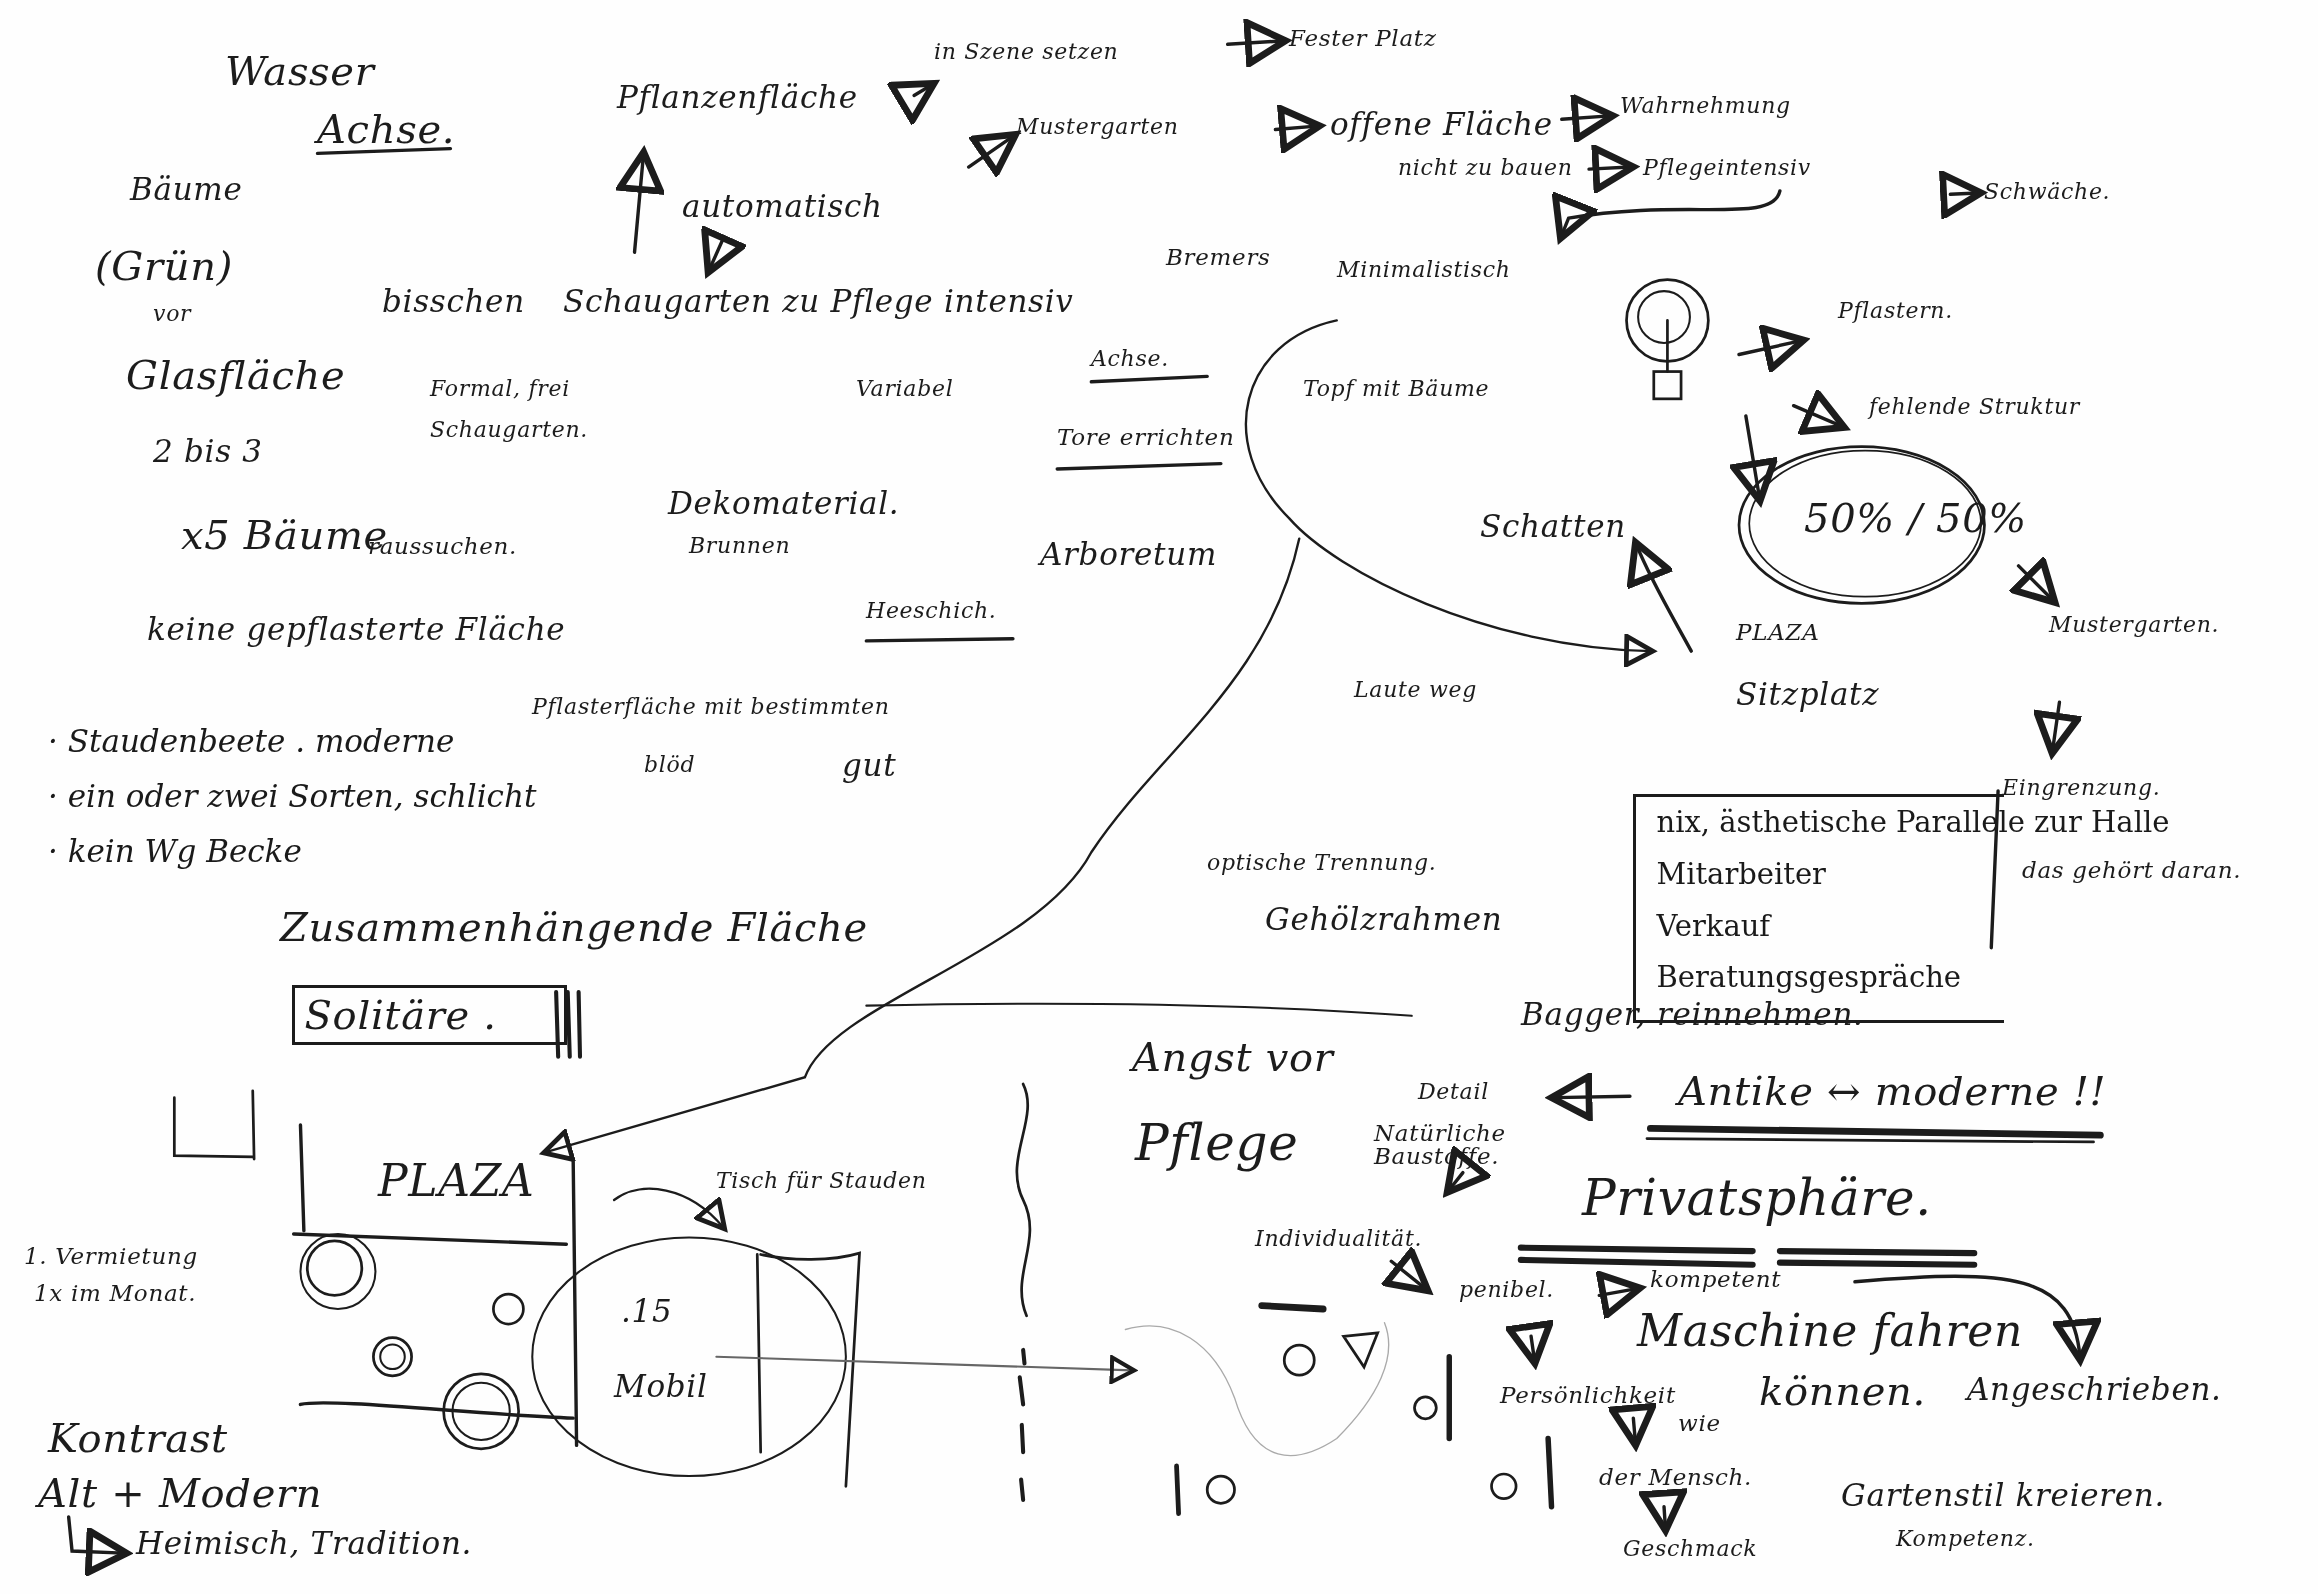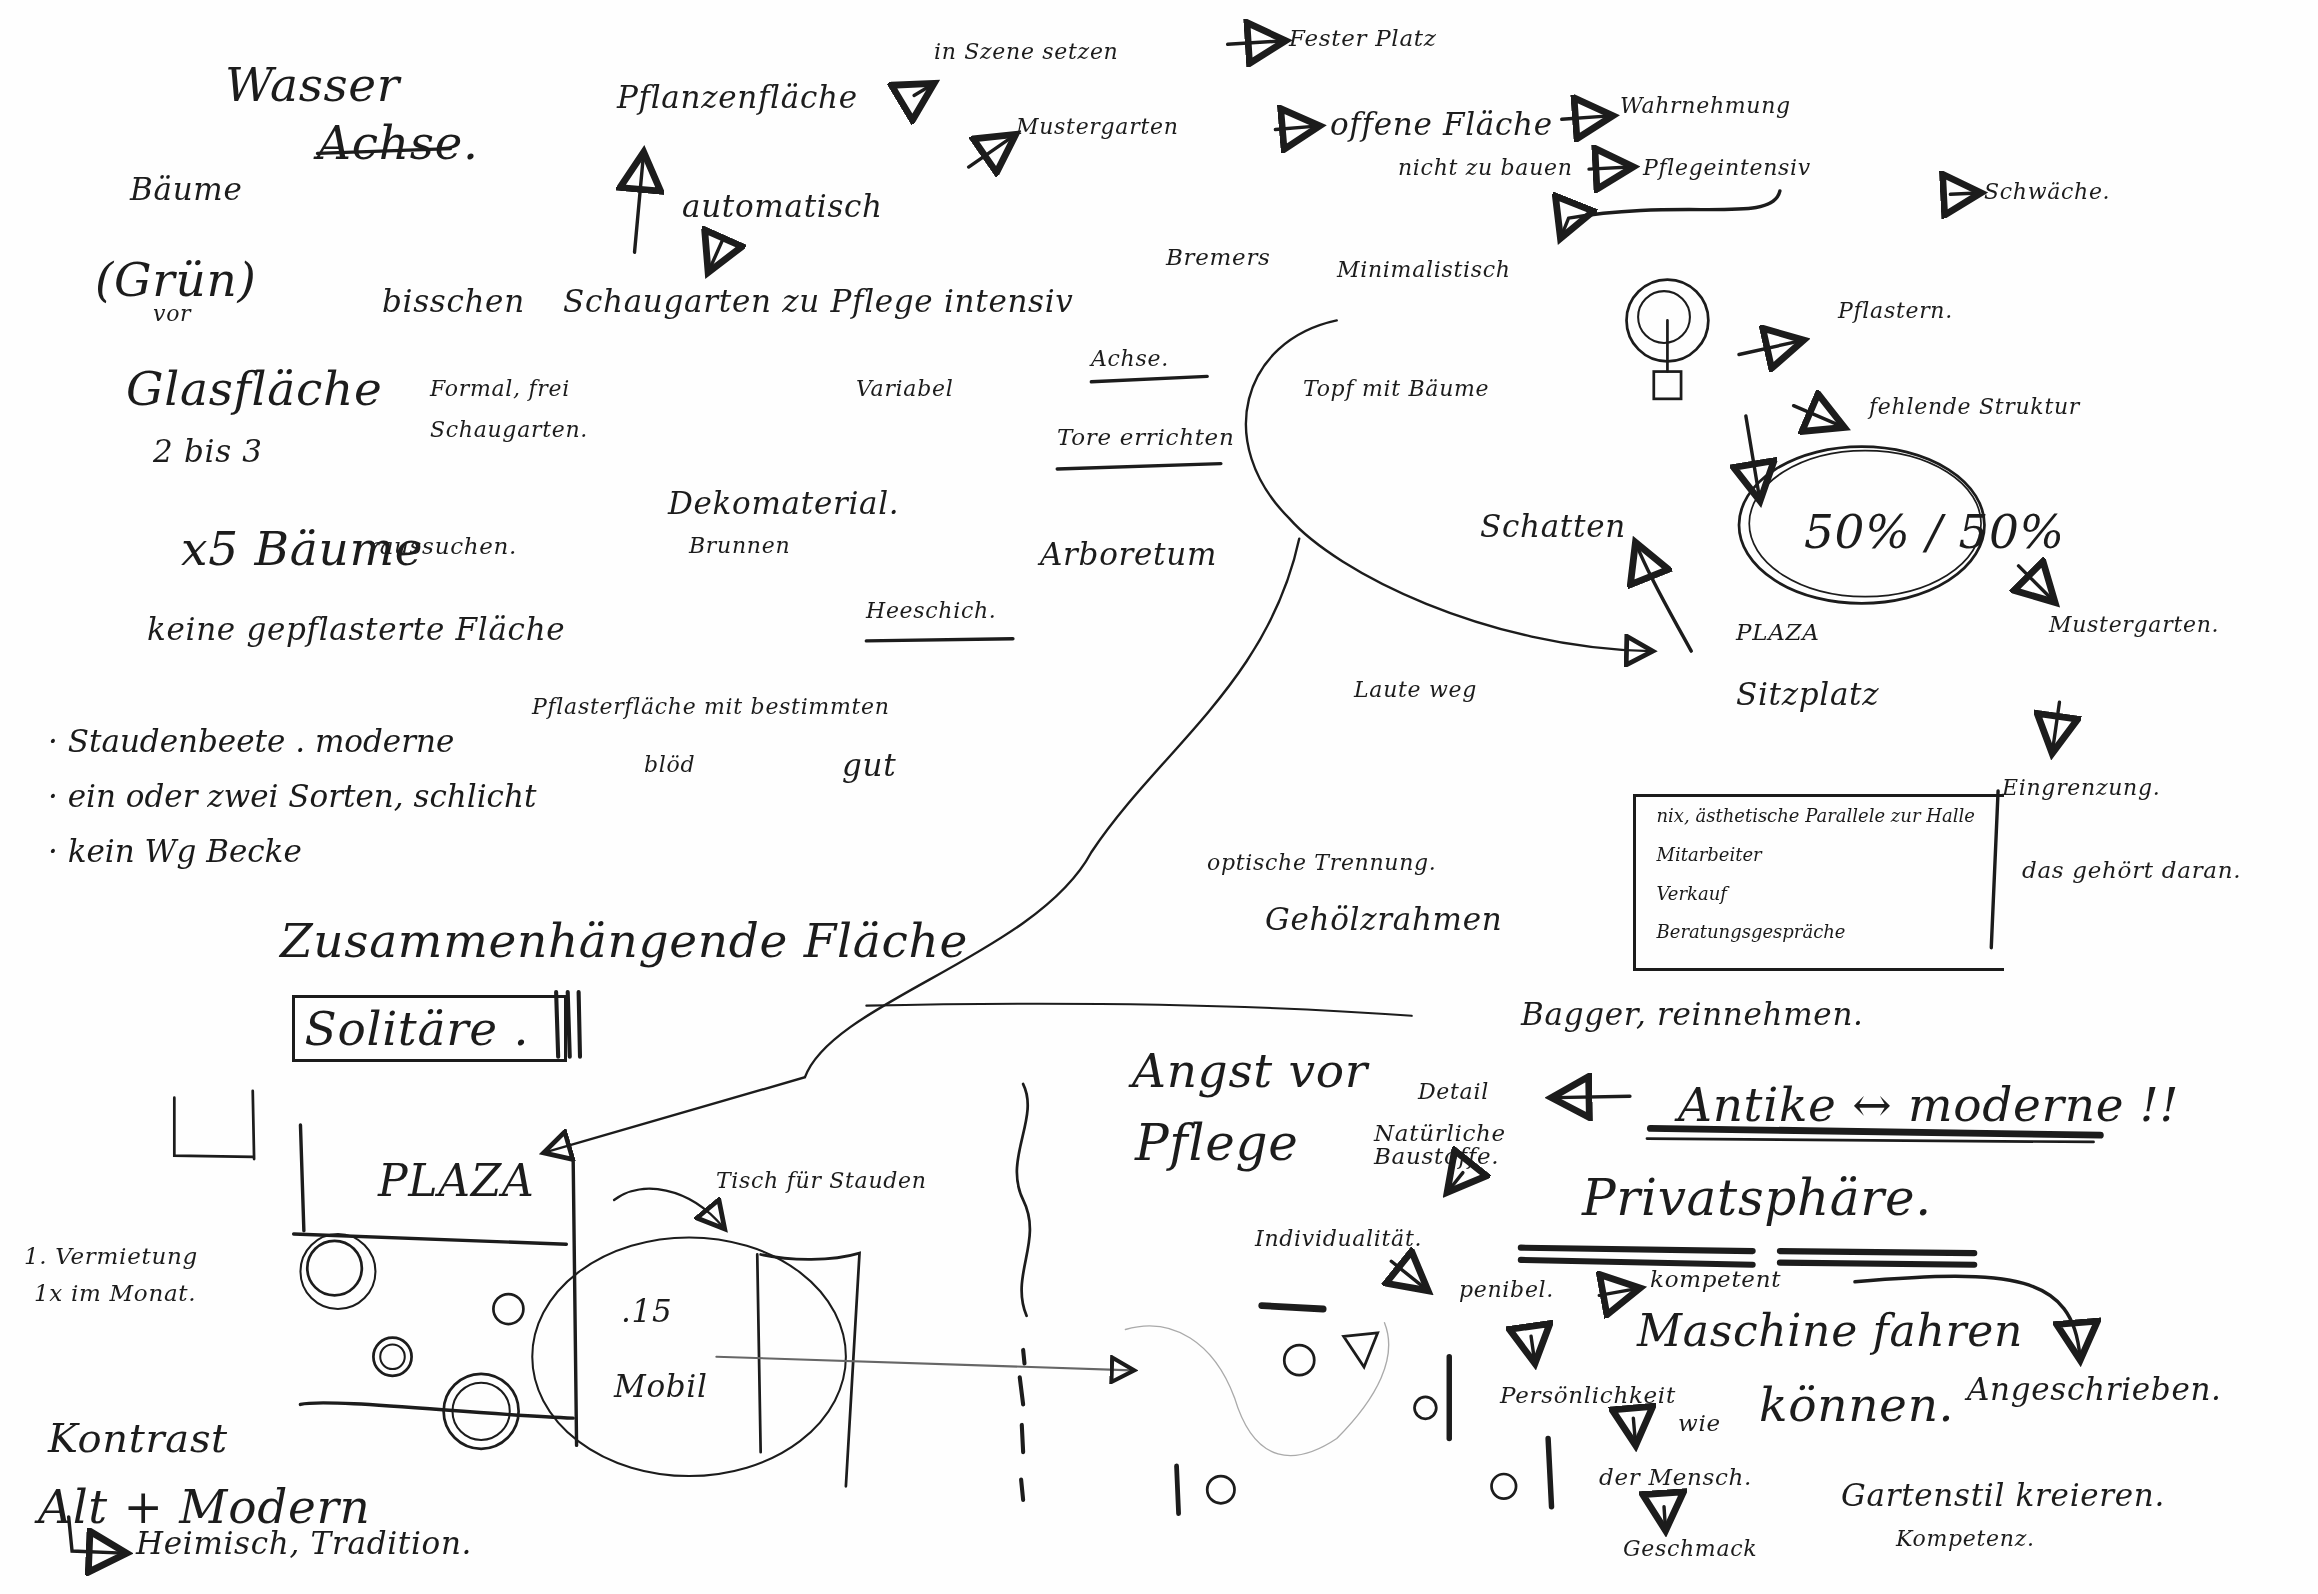--- a/index.html
+++ b/index.html
@@ -1,26 +1,26 @@
 <!DOCTYPE html>
 <html style="font-size:11px"><head>
 <meta charset="utf-8">
 <style>
   html, body { margin:0; padding:0; }
   body { width:2319px; height:1594px; background:#fefefe; position:relative; overflow:hidden;
          font-family:"DejaVu Serif", serif; color:#1a1a1a; }
   #sketch { position:absolute; left:0; top:0; width:2319px; height:1594px; }
   .note { position:absolute; white-space:nowrap; font-style:italic; line-height:1; color:#1c1c1c; letter-spacing:0.7px; }
-  .s34 { font-size:23px; } .s40 { font-size:22px; } .s46 { font-size:31px; } .s52 { font-size:47px;margin-top:10px; }
+  .s34 { font-size:23px; } .s40 { font-size:22px; } .s46 { font-size:31px; } .s52 { font-size:40px; }
   .s58 { font-size:40px; } .s64 { font-size:44px; } .s74 { font-size:50px; }
   .boxed { border:3.4px solid #1c1c1c; padding:6.8px 41px 6.8px 9.5px; }
   .list { position:absolute; }
   .list .li { display:block; font-style:italic; font-size:31px; margin-bottom:19px; white-space:nowrap; }
   .bracket-list { position:absolute; border-left:3.4px solid #1c1c1c; border-top:3.4px solid #1c1c1c; border-bottom:3.4px solid #1c1c1c; padding:8.2px 20.5px 8.2px 20.5px; }
-  .bracket-list .li { display:block; font-style:italic; font-size:18px; margin-bottom:17.7px; white-space:nowrap; }
+  .bracket-list .li { display:block; font-size:29px; margin-bottom:17.7px; white-space:nowrap; }
 </style>
 </head>
 <body>
 
 <svg id="sketch" viewBox="0 0 3400 2338" xmlns="http://www.w3.org/2000/svg">
   <defs>
     <marker id="ah" markerWidth="14" markerHeight="14" refX="11" refY="7" orient="auto">
       <path d="M1,1 L12,7 L1,13 Z" fill="none" stroke="#1c1c1c" stroke-width="2"></path>
     </marker>
   </defs>

